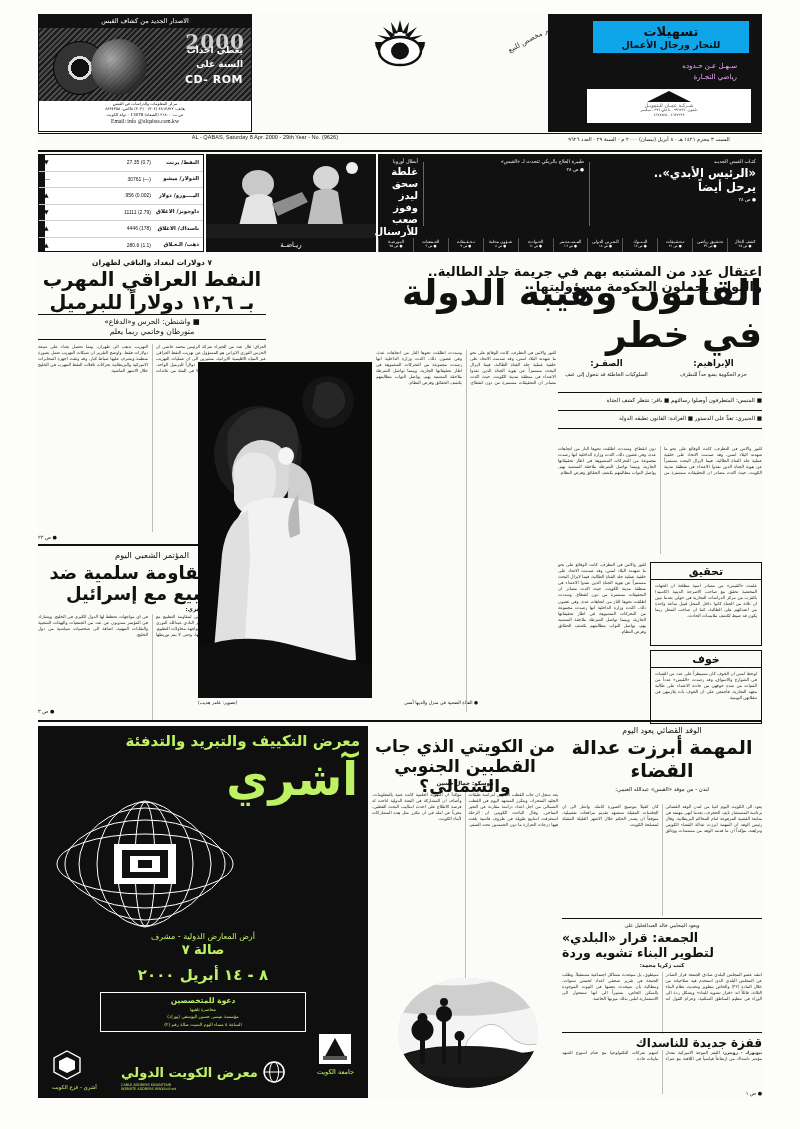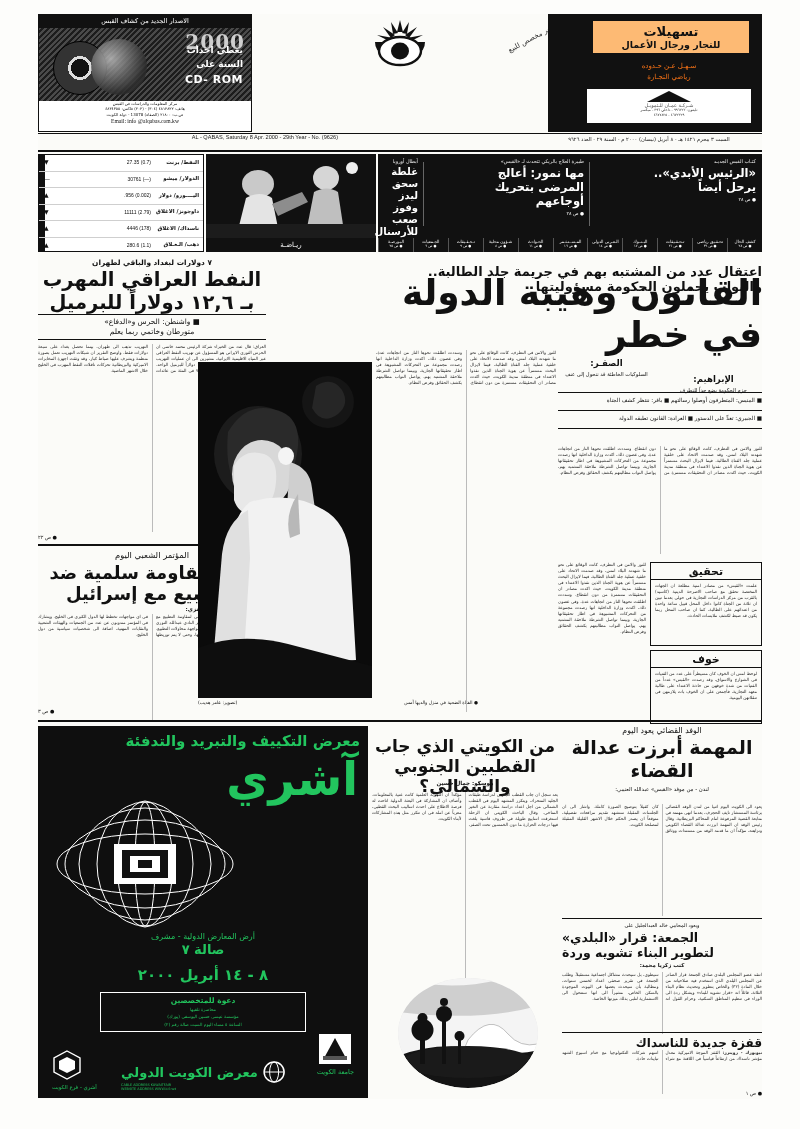--- a/index.html
+++ b/index.html
@@ -42,24 +42,24 @@
   #adCD .foot .em{font-size:5.6px;line-height:8px;font-family:"Liberation Serif",serif;}
   
   #mast{left:214px;top:0px;width:296px;height:124px;}
   #logoMark{position:absolute;left:50%;transform:translateX(-50%);top:4px;width:66px;height:52px;}
   #mastWord{position:absolute;left:0;right:0;top:44px;text-align:center;font-size:58px;line-height:62px;
     font-weight:bold;font-family:"DejaVu Sans",sans-serif;letter-spacing:-2px;}
   #scribble{position:absolute;right:-2px;top:10px;font-size:7px;color:#333;
     transform:rotate(-28deg);transform-origin:100% 0;white-space:nowrap;}
   
   #adFin{left:510px;top:0px;width:214px;height:118px;border:1px solid #111;background:#111;}
-  #adFin .hd{position:absolute;right:12px;top:6px;left:44px;background:#fdba74;color:#111;text-align:center;padding:3px 2px;}
+  #adFin .hd{position:absolute;right:12px;top:6px;left:44px;background:#0ea5e9;color:#111;text-align:center;padding:3px 2px;}
   #adFin .hd .a{font-size:13px;font-weight:bold;letter-spacing:3px;}
   #adFin .hd .b{font-size:9.5px;font-weight:bold;}
-  #adFin .sub{position:absolute;right:24px;top:46px;left:52px;text-align:center;color:#f97316;}
+  #adFin .sub{position:absolute;right:24px;top:46px;left:52px;text-align:right;color:#f0abfc;}
   #adFin .sub div{font-size:7px;line-height:11px;letter-spacing:2px;}
   #adFin .card{position:absolute;right:10px;left:38px;top:74px;height:34px;background:#fff;}
   #adFin .card .tri{position:absolute;left:50%;transform:translateX(-50%);top:2px;width:0;height:0;
     border-left:22px solid transparent;border-right:22px solid transparent;border-bottom:11px solid #111;}
   #adFin .card .n{position:absolute;left:0;right:0;top:13px;text-align:center;font-size:5px;color:#555;}
   #adFin .card .n2{position:absolute;left:0;right:0;top:19px;text-align:center;font-size:3.6px;color:#333;line-height:5px;}
   
   #dateEn{left:0;top:120px;width:300px;font-size:5.6px;font-family:"Liberation Sans",sans-serif;color:#222;}
   #dateAr{left:498px;top:122px;width:226px;font-size:5.2px;text-align:center;color:#111;}
   
@@ -110,21 +110,21 @@
   #qBox .tx{font-size:5.2px;margin-top:3px;text-align:center;line-height:7px;}
   .qline{position:absolute;left:0;right:0;height:1px;background:#111;}
   .bullets{font-size:5.6px;line-height:9px;}
   
   #rCol{left:520px;top:432px;width:204px;height:108px;columns:2;column-gap:8px;column-rule:1px solid #bbb;}
   #boxT{left:612px;top:548px;width:112px;height:84px;border:1px solid #111;}
   #boxF{left:612px;top:636px;width:112px;height:74px;border:1px solid #111;}
   .boxTitle{font-size:11px;font-weight:bold;text-align:center;padding:2px 0 1px;}
   
   #lowRule{left:0;top:706px;width:724px;height:2px;background:#111;}
-  #adAC{left:0;top:712px;width:330px;height:372px;background:#0f0f0f;overflow:hidden;color:#22c55e;}
+  #adAC{left:0;top:712px;width:330px;height:372px;background:#0f0f0f;overflow:hidden;color:#bef264;}
   #adAC .topline{position:absolute;right:8px;top:6px;left:8px;text-align:right;font-size:15px;font-weight:bold;}
   #adAC .brand{position:absolute;right:10px;top:28px;font-size:46px;font-weight:bold;line-height:50px;letter-spacing:-1px;}
   #adAC .rosette{position:absolute;left:16px;top:74px;width:182px;height:128px;}
   #adAC .venue{position:absolute;right:10px;top:206px;left:10px;text-align:center;font-size:8px;}
   #adAC .hall{position:absolute;right:10px;top:216px;left:10px;text-align:center;font-size:13px;font-weight:bold;}
   #adAC .dates{position:absolute;right:10px;top:240px;left:10px;text-align:center;font-size:15px;font-weight:bold;}
   #adAC .invite{position:absolute;right:62px;left:62px;top:266px;border:1px solid #fff;padding:3px 2px;text-align:center;}
   #adAC .invite .a{font-size:7.5px;font-weight:bold;}
   #adAC .invite .b{font-size:4.4px;line-height:6.2px;margin-top:1.5px;}
   #adAC .logoL{position:absolute;left:14px;bottom:8px;text-align:left;}
@@ -263,21 +263,20 @@
   <div class="blk" id="teasers">
     <div class="tz ar" style="right:6px;width:112px;">
       <div class="k">كتـاب القبس الجديـد</div>
       <div class="t">«الرئيس الأبدي».. يرحل أيضاً</div>
       <div class="pg">● ص ٢٨</div>
     </div>
     <div class="portrait" style="right:124px;"></div>
     <div class="vdiv" style="right:172px;"></div>
     <div class="tz ar" style="right:178px;width:112px;">
       <div class="k">طبيرة العلاج بالريكي تتحدث لـ «القبس»</div>
-      <div class="t">مها نمور: أعالج المرضى بتحريك أوجاعهم</div>
       <div class="pg">● ص ٢٨</div>
     </div>
     <div class="portrait" style="right:292px;"></div>
     <div class="vdiv" style="right:338px;"></div>
     <div class="tz ar" style="right:344px;width:36px;">
       <div class="k">أبطال أوروبا</div>
       <div class="t" style="font-size:10px;line-height:12px">غلطة سحق ليدز وفوز صعب للأرسنال</div>
       <div class="pg">● ص ٣٦</div>
     </div>
   </div>
@@ -366,21 +365,21 @@
     </svg>
   </div>
   <div class="blk ar" id="photoCap">
     <span>● الفتاة الضحية في منزل والديها أمس</span>
     <span style="float:left">(تصوير: عامر هديب)</span>
   </div>
 
   <div class="blk ar tiny just col-txt" id="ctrCols" style="columns:2;column-gap:8px;column-rule:1px solid #bbb;">للنور والامن في التطرف، كانت الوقائع على نحو ما شهدته البلاد امس، وقد صدمت الاتحاد على خلفية عملية جلد الفتاة الطالبة، فيما لايزال البحث مستمراً عن هوية الجناة الذين نفذوا الاعتداء في منطقة مدينة الكويت، حيث اكدت مصادر ان التحقيقات مستمرة من دون انقطاع. وسددت اطلقت نحوها النار من اتجاهات عدة، وفي غضون ذلك، اكدت وزارة الداخلية انها رصدت مجموعة من التحركات المشبوهة في اطار تحقيقاتها الجارية، وبينما تواصل الشرطة ملاحقة المشتبه بهم، يواصل النواب مطالبتهم بكشف الحقائق وفرض النظام.</div>
 
   <div class="blk ar" id="qBox">
-    <div class="half" style="right:0;margin-top:16px;">
+    <div class="half" style="right:0;">
       <div class="nm">الإبراهيم:</div>
       <div class="tx">حزم الحكومة يضع حداً للتطرف</div>
     </div>
     <div class="half" style="left:0;">
       <div class="nm">الصقـر:</div>
       <div class="tx">السلوكيات الخاطئة قد تتحول إلى عنف</div>
     </div>
     <div class="qline" style="top:34px;"></div>
     <div class="bullets ar" style="position:absolute;top:38px;right:0;left:0;">■ المنيس: المتطرفون أوصلوا رسالتهم ■ باقر: ننتظر كشف الجناة</div>
     <div class="qline" style="top:52px;"></div>

